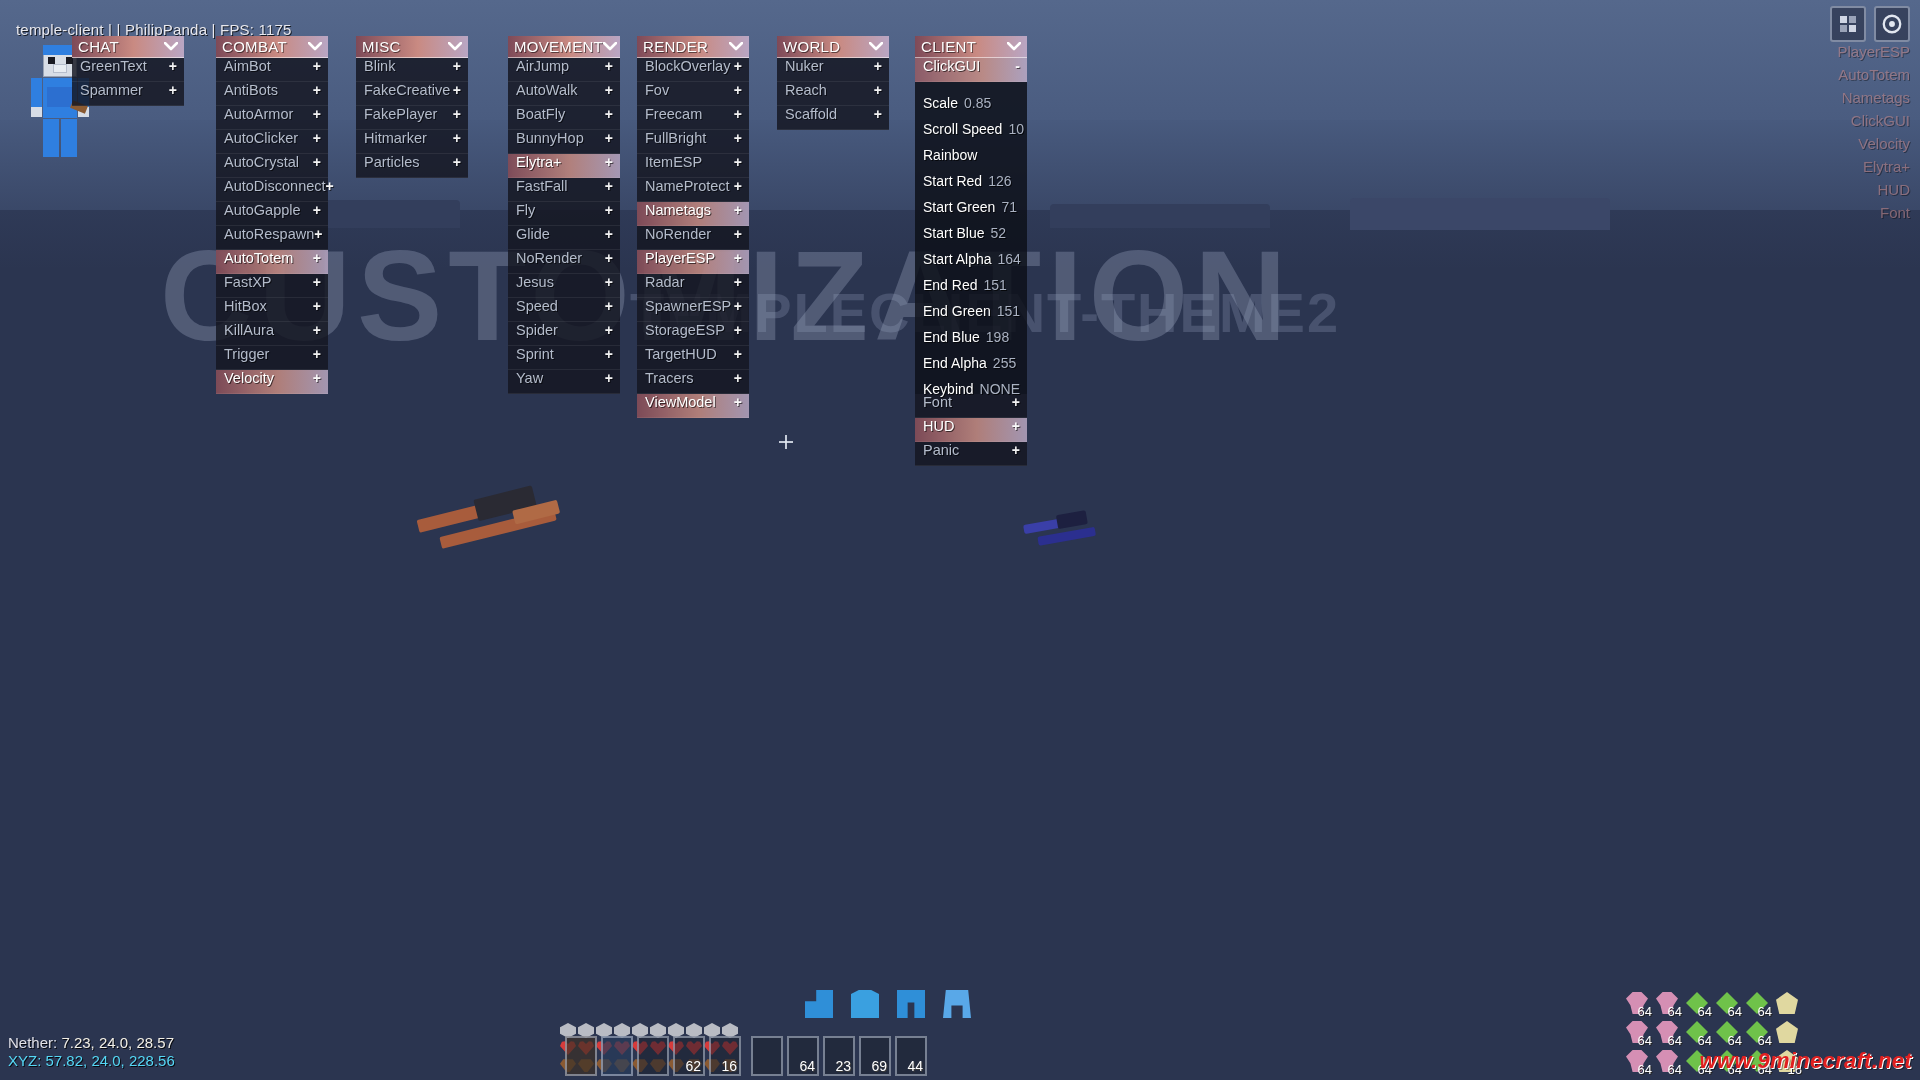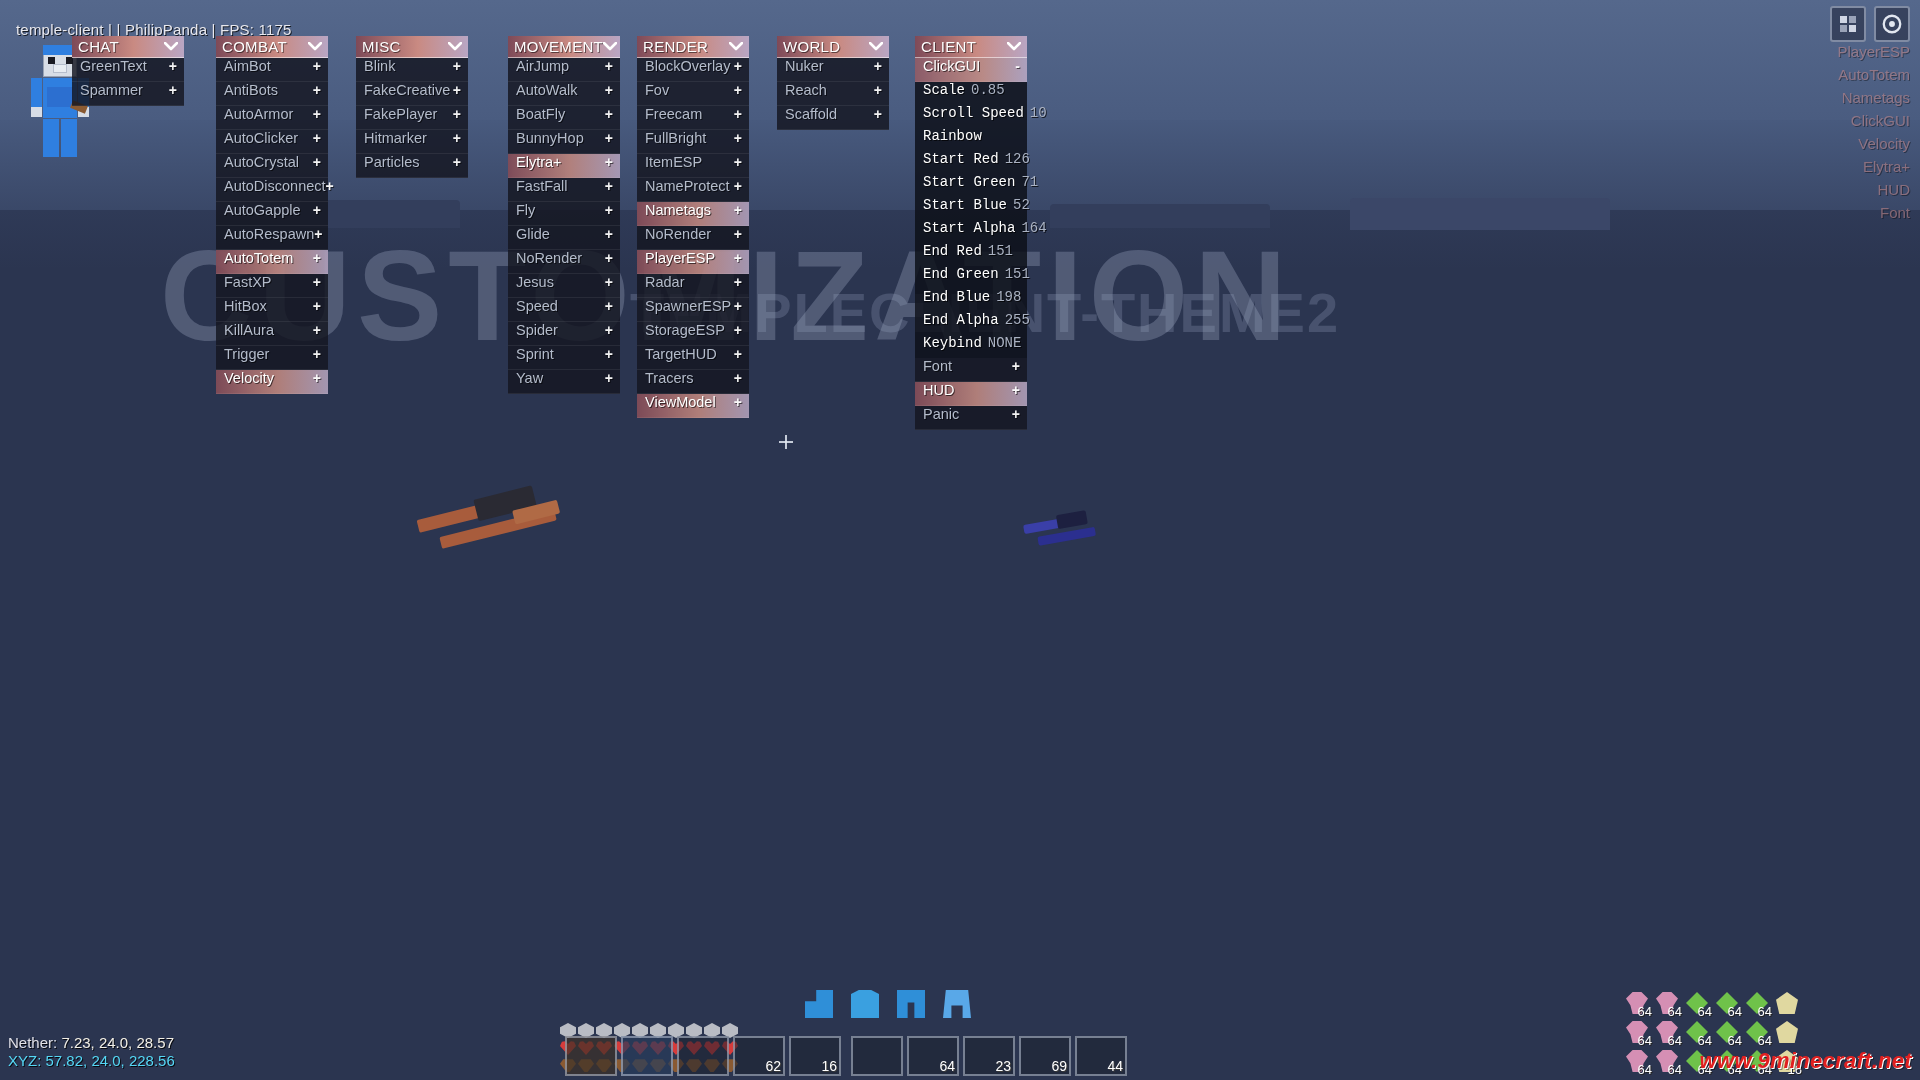--- a/index.html
+++ b/index.html
@@ -141,28 +141,27 @@
   }
   .mod.expanded {
     color: #ffffff;
     background: linear-gradient(to right, rgba(150,96,108,0.9), rgba(205,150,142,0.88) 60%, rgba(190,176,206,0.88));
   }
   .mod.expanded .plus { color:#ffffff; }
 
   
   .setting {
     height: 23px;
-    display:flex; align-items:flex-end;
-    padding: 7px 8px;
+    display:flex; align-items:flex-start;
+    padding: 13px 8px;
     background: rgba(12,14,22,0.62);
     color: #ffffff;
     font-size: 14px;
     white-space: nowrap;
     text-shadow: 1px 1px 0 rgba(0,0,0,0.7);
-    font-family: Liberation Mono, monospace;
   }
   .setting .sval { color: #aab2c2; margin-left: 6px; }
 
   
   #hudlist {
     position:absolute; right: 10px; top: 40px;
     text-align: right;
     font-size: 15px;
     line-height: 23px;
     text-shadow: 1px 1px 0 rgba(0,0,0,0.7);
@@ -215,21 +214,21 @@
 
   #armorIcons { position:absolute; left:805px; bottom: 62px; display:flex; gap:18px; }
   .armor-slot { width:28px; height:28px; }
   .a-boots { background:#2f8fd8; clip-path: polygon(0 40%,40% 40%,40% 0,100% 0,100% 100%,0 100%); }
   .a-chest { background:#3aa0e0; clip-path: polygon(0 14%,28% 0,72% 0,100% 14%,100% 100%,0 100%); }
   .a-leg   { background:#2f8fd8; clip-path: polygon(0 0,100% 0,100% 100%,62% 100%,62% 45%,38% 45%,38% 100%,0 100%); }
   .a-helm  { background:#59a8e8; clip-path: polygon(10% 0,90% 0,100% 100%,70% 100%,70% 55%,30% 55%,30% 100%,0 100%); }
 
   #hotbar { position:absolute; left: 565px; bottom: 4px; display:flex; align-items:center; gap:4px; }
   .slot {
-    width: 52px; height: 40px;
+    width: 32px; height: 40px;
     background: rgba(28,32,46,0.55);
     border: 2px solid rgba(190,198,216,0.55);
     display:flex; align-items:center; justify-content:center;
     position:relative;
   }
   .slot .cnt {
     position:absolute; right:2px; bottom:0; font-size:14px; color:#fff;
     text-shadow: 1px 1px 0 #3a3a3a;
   }
   .item-num { font-size: 15px; color:#fff; text-shadow: 1px 1px 0 rgba(0,0,0,.8); margin-left:2px;}

